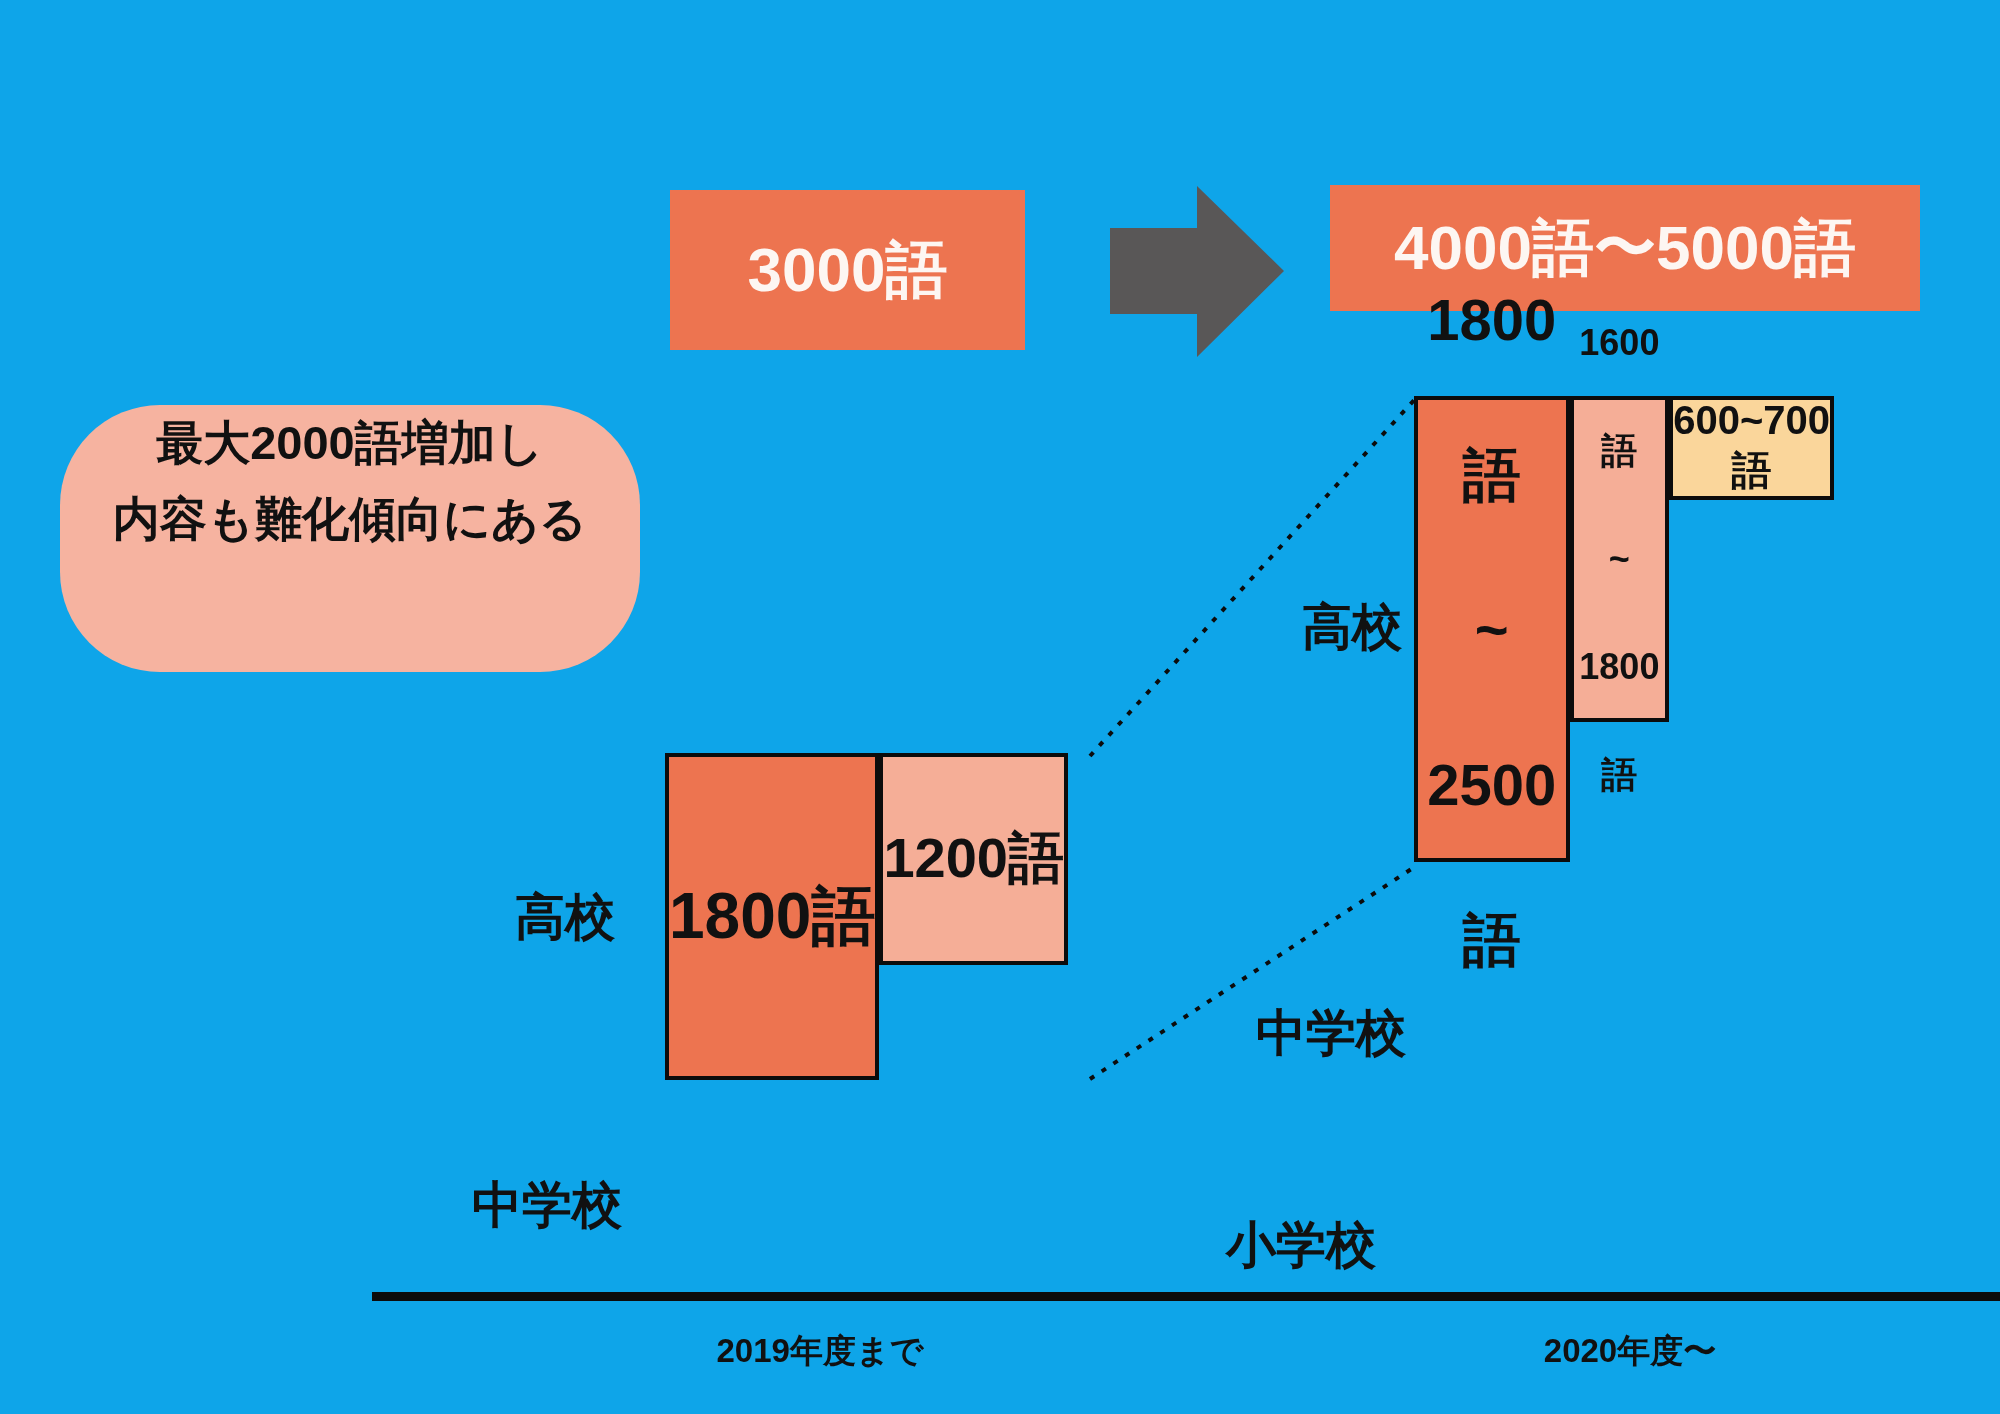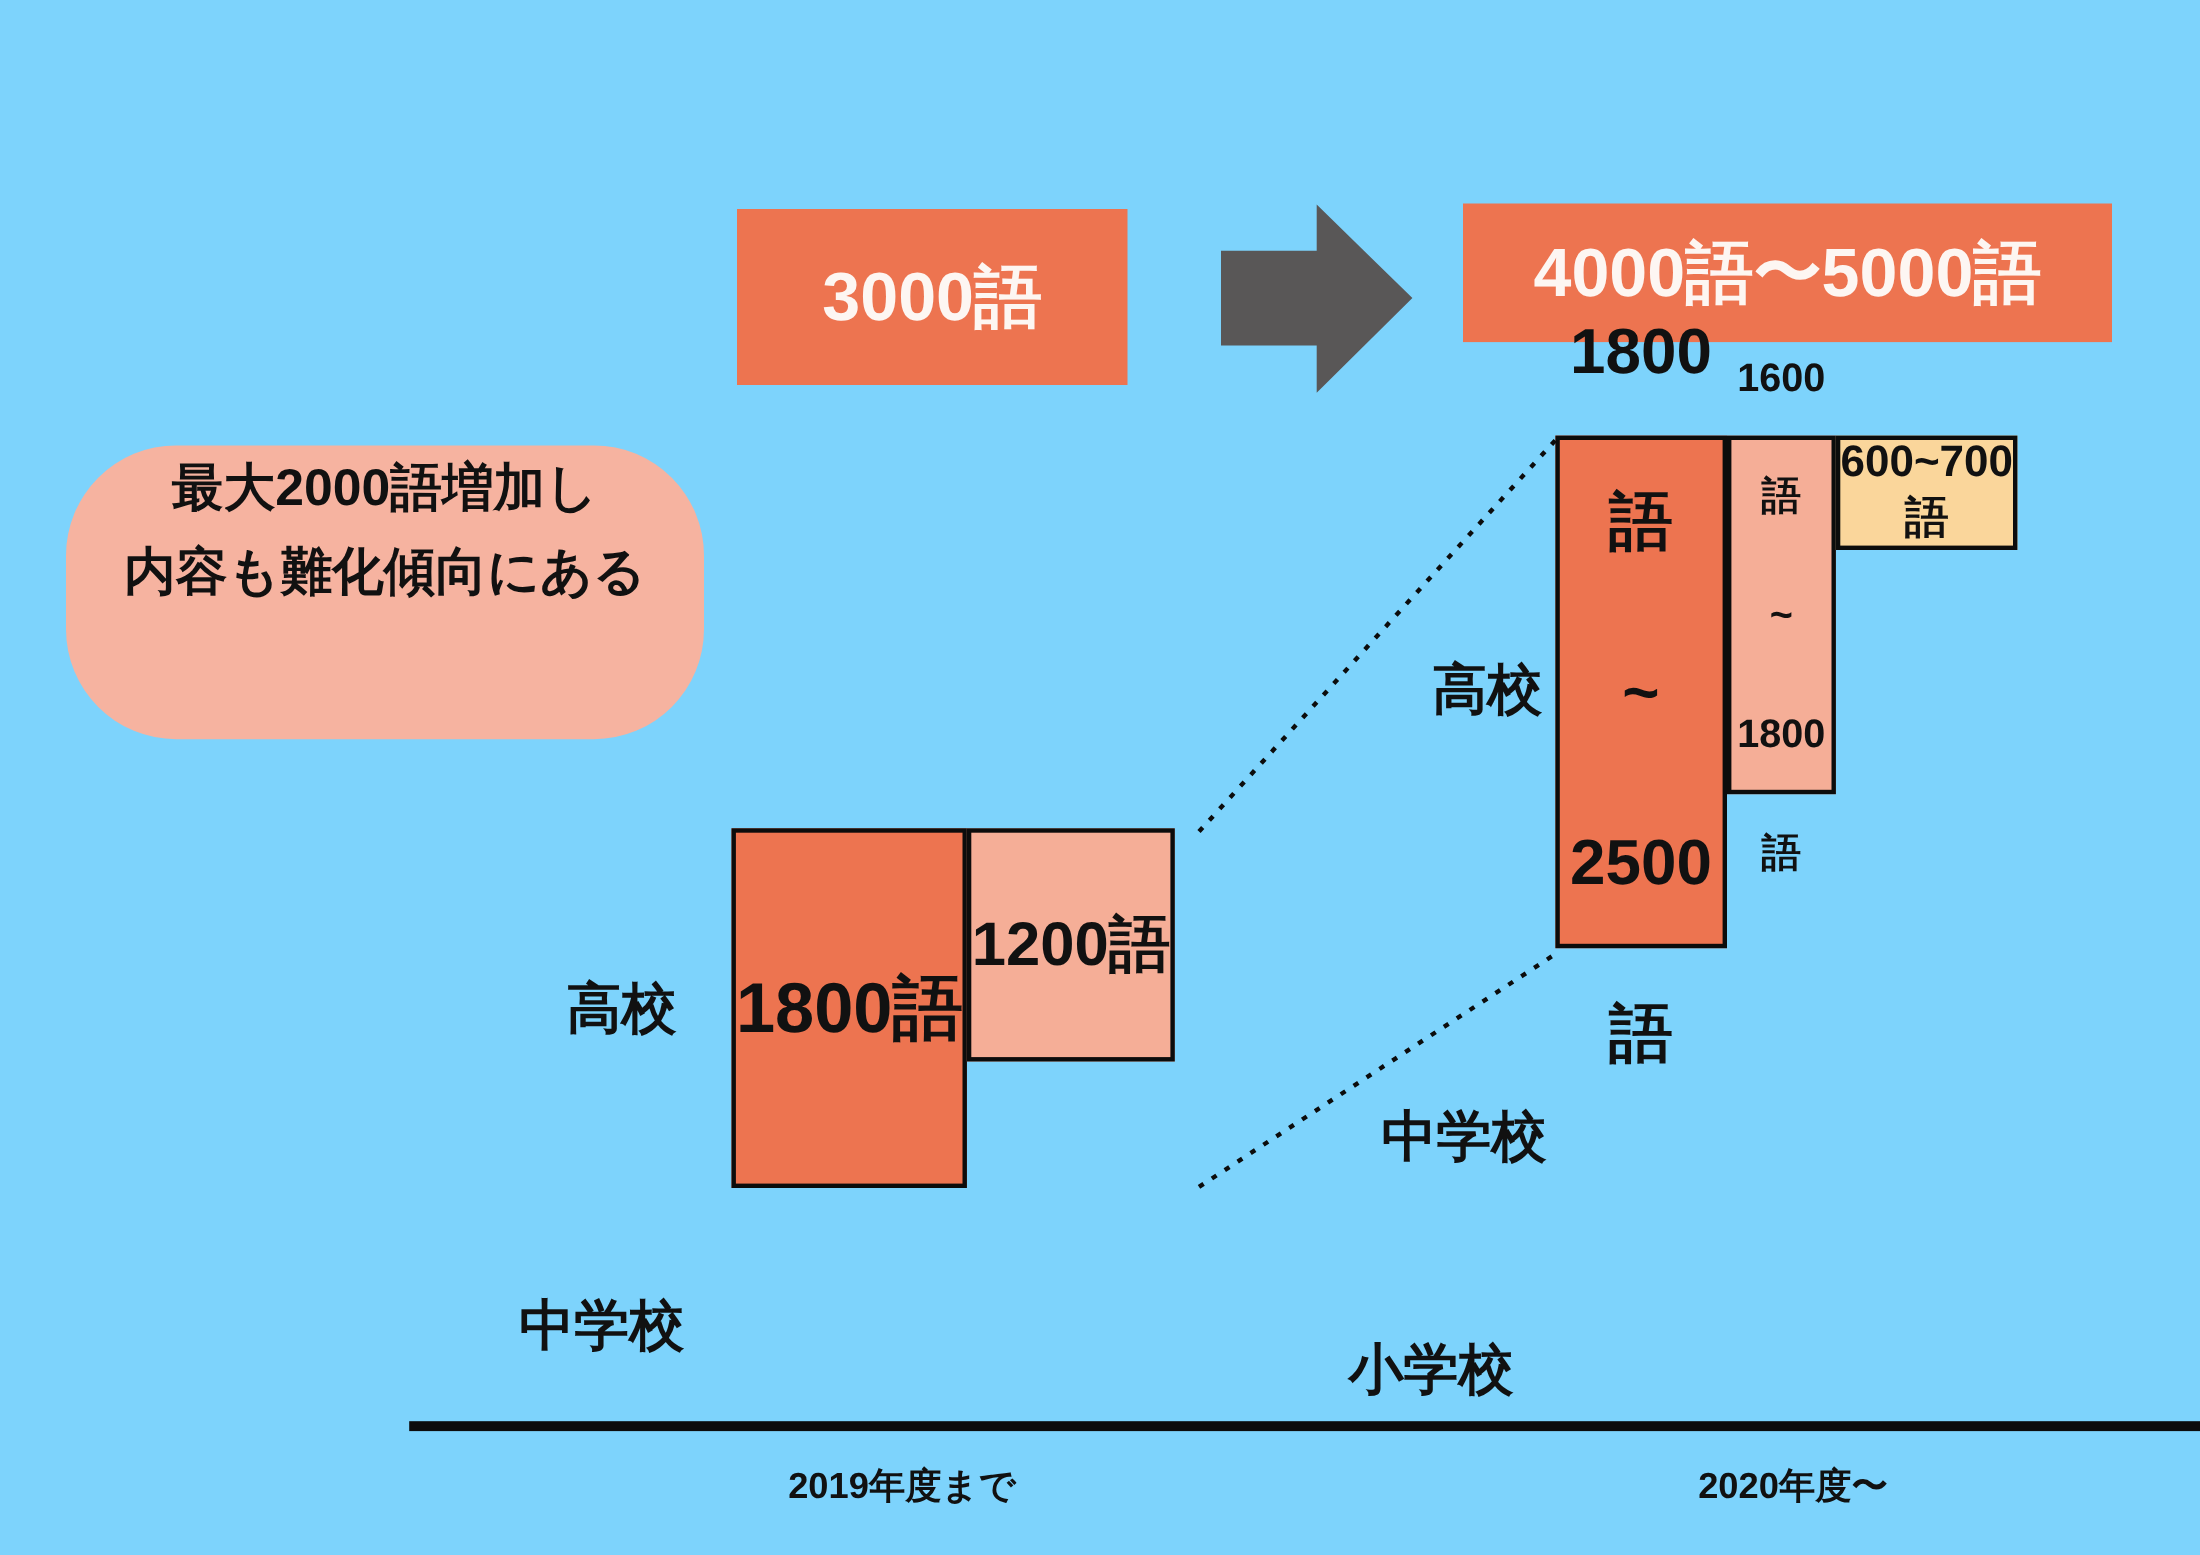--- a/index.html
+++ b/index.html
@@ -1,17 +1,17 @@
 <!DOCTYPE html>
 <html style="--orange: #ED7450; --salmon: #F5AE97; --pink: #F6B3A0; --yellow: #FAD69B;"><head>
 <meta charset="utf-8">
 <style>
   html,body { margin:0; padding:0; background:#ffffff; }
   .canvas {
-    position:relative; width:2000px; height:1414px; background:#7dd3fc;
+    position:relative; width:2000px; height:1414px; background:#0ea5e9;
     font-family:"Liberation Sans", "DejaVu Sans", sans-serif;
     font-weight:bold; color:#111111; overflow:hidden;
   }
   .abs { position:absolute; }
   .flex-c { display:flex; align-items:center; justify-content:center; }
 
   
   .box-before { left:670px; top:190px; width:355px; height:160px;
     background:var(--orange); color:#fdf6f2; font-size:62px; }
   .box-after  { left:1330px; top:185px; width:590px; height:126px;

